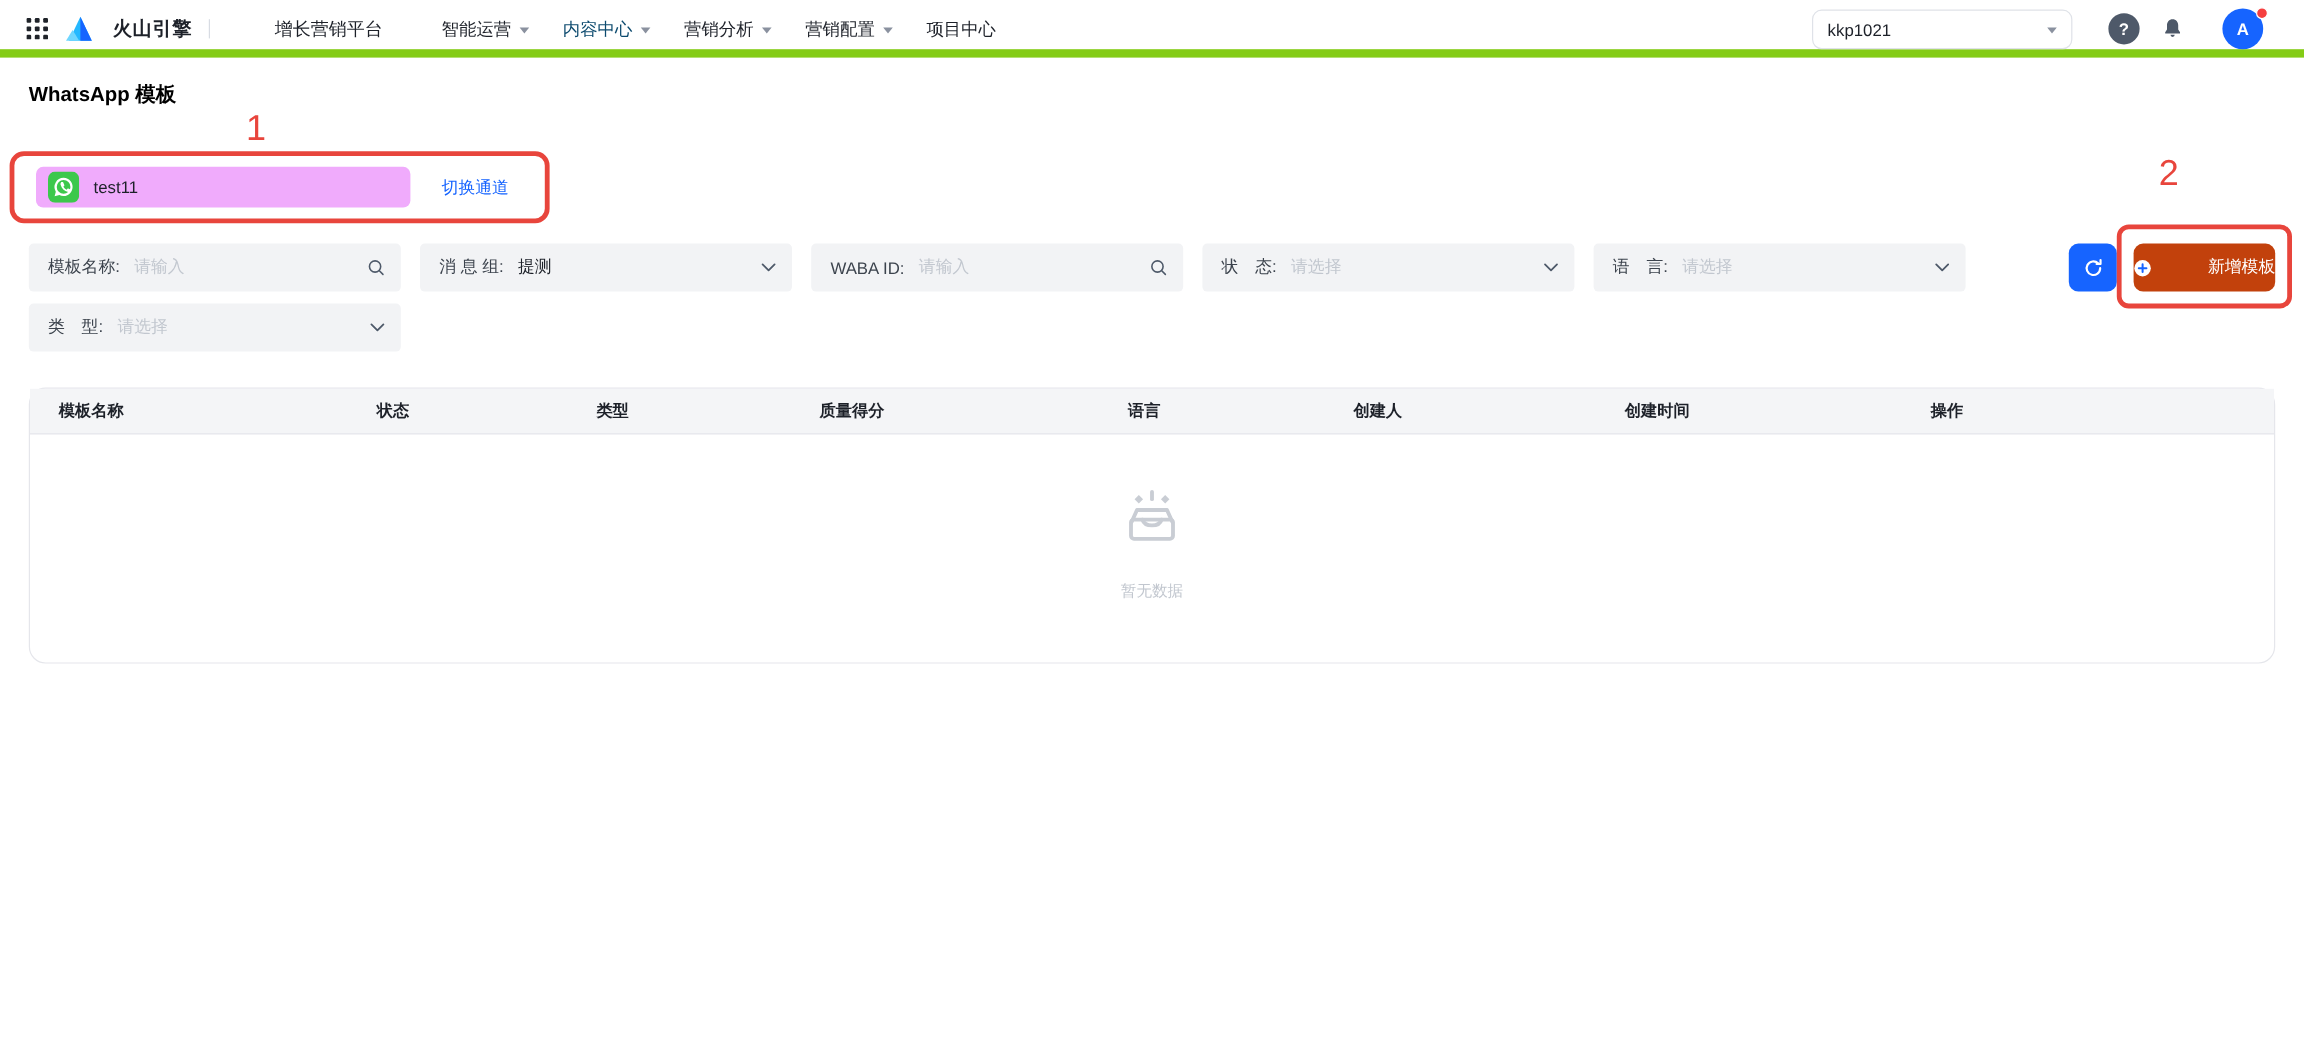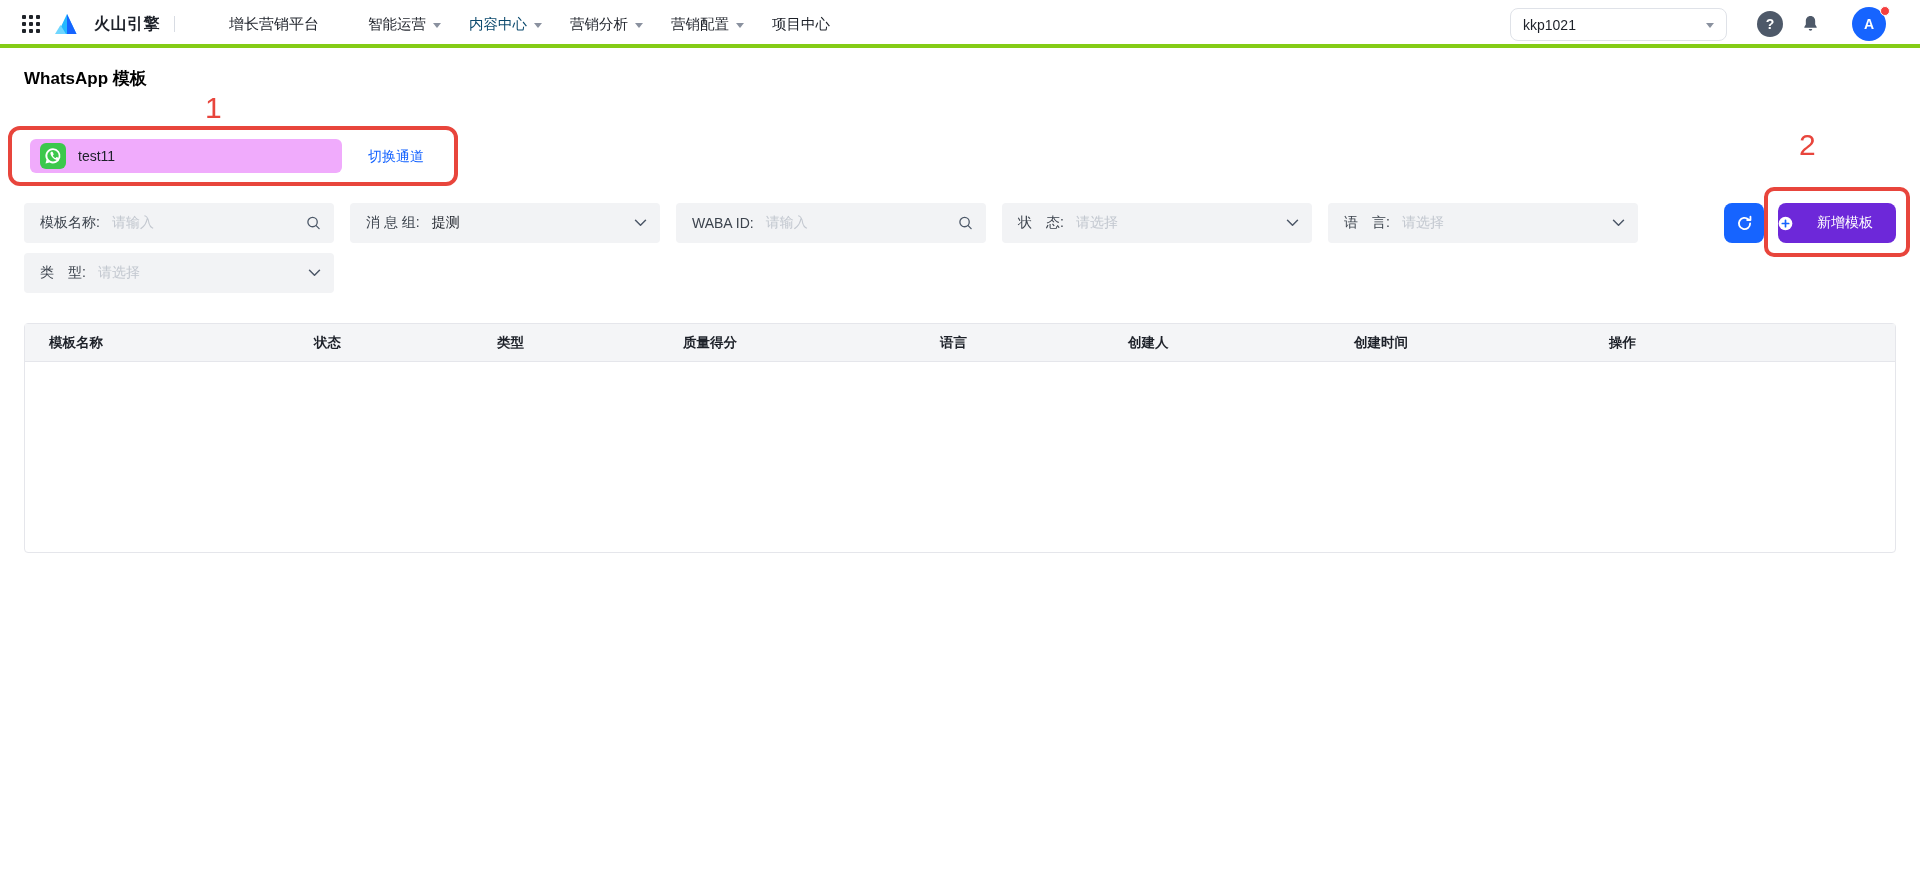--- a/index.html
+++ b/index.html
@@ -1,20 +1,20 @@
 <!DOCTYPE html>
 <html><head>
 <meta charset="utf-8">
 <style>
   * { margin:0; padding:0; box-sizing:border-box; }
   body { background:#fff; font-family:"Liberation Sans", sans-serif; }
   .viewport { position:relative; width:1920px; height:878px; background:#fff; overflow:hidden; color:#1d2129; }
 
   
-  .topbar { position:absolute; left:0; top:0; width:1920px; height:48px; background:#fff; border-bottom:4px solid #84cc16; }
+  .topbar { position:absolute; left:0; top:0; width:1920px; height:48px; background:#fff; border-bottom:7px solid #84cc16; }
   .topbar-left { position:absolute; left:22px; top:0; height:48px; display:flex; align-items:center; gap:14px; }
   .waffle { display:inline-flex; cursor:pointer; }
   .brand-name { font-size:16px; font-weight:700; color:#1d2129; letter-spacing:.5px; }
   .brand-divider { width:1px; height:16px; background:#d8dce3; }
   .platform-name { font-size:15px; color:#1d2129;margin-left:40px; }
   .main-nav { position:absolute; left:368px; top:0; height:48px; display:flex; align-items:center; gap:28px; }
   .nav-item { display:flex; align-items:center; gap:7px; font-size:14.5px; color:#1d2129; cursor:pointer; }
   .nav-item.active { color:#0c4a6e; }
   .caret-down { width:0; height:0; border-left:4.5px solid transparent; border-right:4.5px solid transparent; border-top:5.5px solid #8a919f; margin-top:2px; }
   .topbar-right { position:absolute; right:0; top:0; height:48px; width:420px; }
@@ -41,25 +41,25 @@
   .filter-row-1 { position:absolute; left:24px; top:203px; display:flex; gap:16px; }
   .filter-row-2 { position:absolute; left:24px; top:253px; display:flex; }
   .filter-box { position:relative; width:310px; height:40px; background:#f2f3f5; border-radius:4px; display:flex; align-items:center; padding:0 36px 0 16px; font-size:14px; cursor:pointer; }
   .f-label { color:#3c434d; margin-right:12px; white-space:pre; }
   .f-placeholder { color:#c2c7cf; }
   .f-value { color:#1d2129; font-weight:500; }
   .f-icon { position:absolute; right:13px; top:50%; transform:translateY(-50%); display:inline-flex; }
 
   
   .refresh-btn { position:absolute; left:1724px; top:203px; width:40px; height:40px; background:#1664ff; border:none; border-radius:8px; display:flex; align-items:center; justify-content:center; cursor:pointer; }
-  .create-btn { position:absolute; left:1778px; top:203px; width:118px; height:40px; background:#6d28d9; border:none; border-radius:8px; display:flex; align-items:center; justify-content:flex-start; gap:24px; color:#fff; font-size:14px; font-family:"Liberation Sans", sans-serif; cursor:pointer; }
+  .create-btn { position:absolute; left:1778px; top:203px; width:118px; height:40px; background:#c2410c; border:none; border-radius:8px; display:flex; align-items:center; justify-content:space-between; gap:24px; color:#fff; font-size:14px; font-family:"Liberation Sans", sans-serif; cursor:pointer; }
   .red-box-2 { position:absolute; left:1764px; top:187px; width:146px; height:70px; border:4px solid #e8453c; border-radius:10px; pointer-events:none; }
 
   
-  .data-table { position:absolute; left:24px; top:323px; width:1872px; height:230px; border:1px solid #e5e6eb; border-radius:4px; background:#fff; }
+  .data-table { position:absolute; left:24px; top:323px; width:1872px; height:230px; border:1px solid #e5e6eb; border-radius:14px; background:#fff; }
   .table-header { display:grid; grid-template-columns:265px 183px 186px 257px 188px 226px 255px 1fr; align-items:center; height:38px; background:#f4f5f7; padding-left:24px; border-bottom:1px solid #e5e6eb; }
   .th-cell { font-size:13.5px; font-weight:700; color:#1d2129; }
   .table-empty { height:191px; display:flex; flex-direction:column; align-items:center; padding-top:44px; gap:28px; }
   .empty-text { font-size:13px; color:#c2c7cf; }
 </style>
 </head>
 <body>
 
 <div class="viewport">
 
@@ -235,15 +235,28 @@
     <div class="table-header">
       <span class="th-cell">模板名称</span>
       <span class="th-cell">状态</span>
       <span class="th-cell">类型</span>
       <span class="th-cell">质量得分</span>
       <span class="th-cell">语言</span>
       <span class="th-cell">创建人</span>
       <span class="th-cell">创建时间</span>
       <span class="th-cell">操作</span>
     </div>
+    <div class="table-empty">
+      <span style="display:inline-flex;">
+        <svg width="54" height="50" viewBox="0 0 54 50" fill="none" stroke="#c9cdd4" stroke-width="3.2" stroke-linecap="round" stroke-linejoin="round">
+          <path d="M10 29 L14.5 19 H39.5 L44 29"></path>
+          <rect x="9.5" y="27" width="35" height="16" rx="2.5"></rect>
+          <path d="M19 27 c2 6.5 14 6.5 16 0"></path>
+          <path d="M27 4 v6"></path>
+          <rect x="13.5" y="7.5" width="5" height="5" fill="#c9cdd4" stroke="none" transform="rotate(45 16 10)"></rect>
+          <rect x="35.5" y="7.5" width="5" height="5" fill="#c9cdd4" stroke="none" transform="rotate(45 38 10)"></rect>
+        </svg>
+      </span>
+      <span class="empty-text">暂无数据</span>
+    </div>
   </section>
 
 </div>
 
 </body></html>

